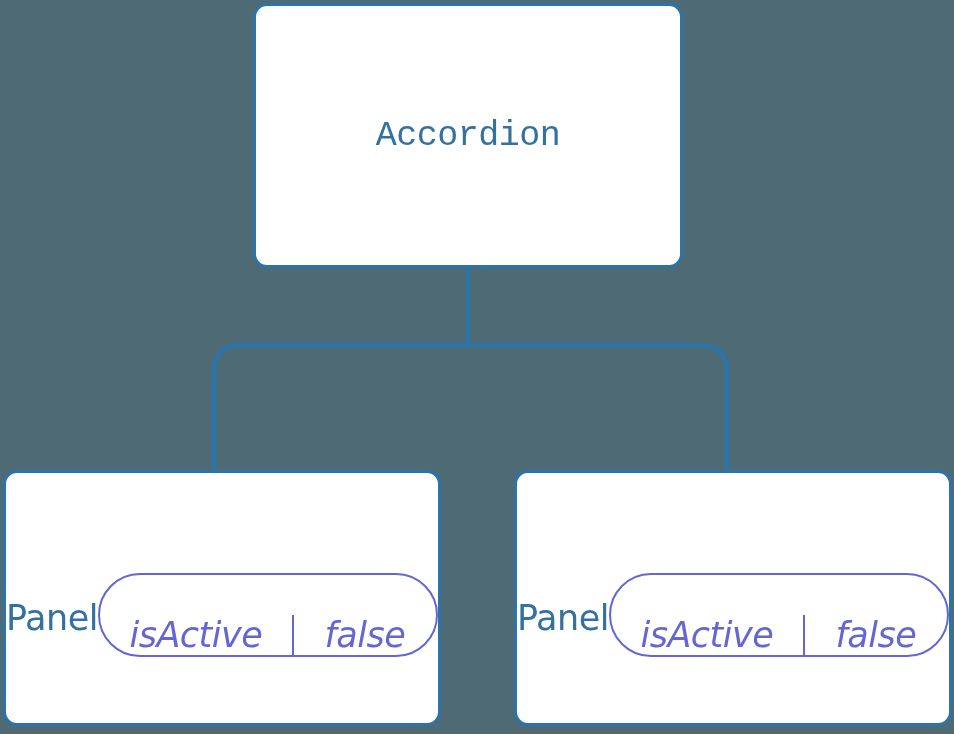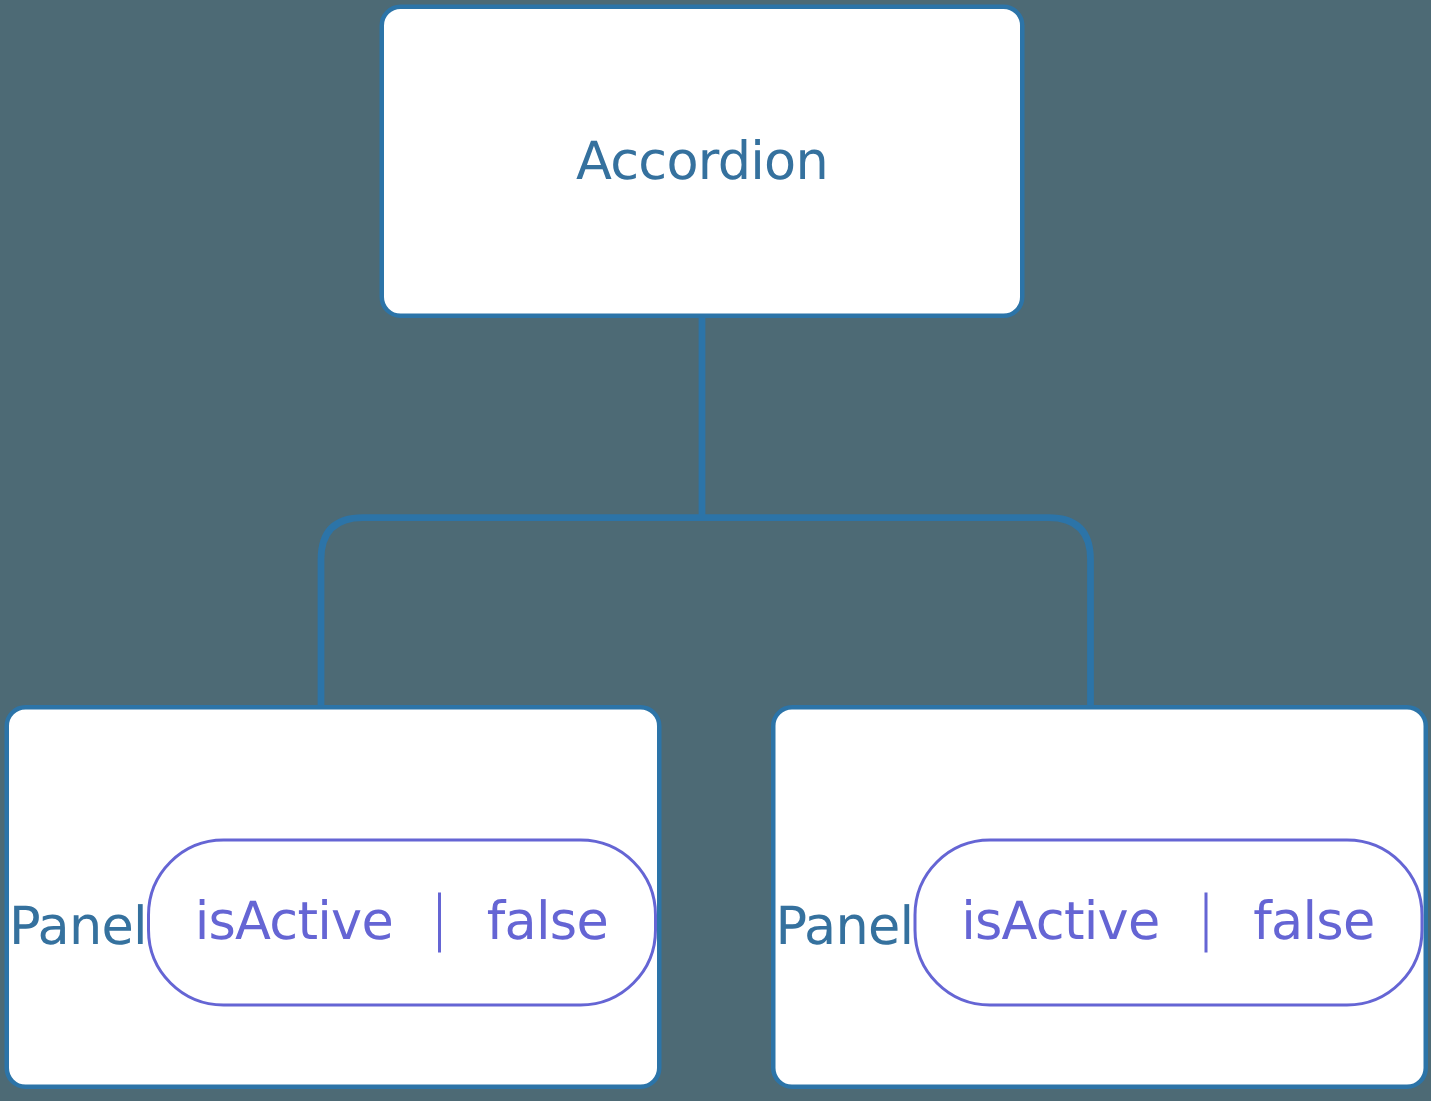--- a/index.html
+++ b/index.html
@@ -36,50 +36,52 @@
     fill: none;
   }
   .node {
     position: absolute;
     background: var(--node-fill);
     border: 3px solid var(--connector-blue);
     border-radius: 14px;
   }
   .root-node {
     left: 253px; top: 3px;
-    width: 430px; height: 209px;
+    width: 430px; height: 265px;
     display: flex;
     align-items: center;
     justify-content: center;
+    font-family: Liberation Mono, monospace;
   }
   .panel-node {
     top: 470px;
     width: 438px; height: 256px;
     display: flex;
     align-items: center;
   }
   .panel-left  { left: 3px; }
   .panel-right { left: 514px; }
   .node-label {
     font-size: 35px;
     line-height: 42px;
     letter-spacing: -0.5px;
     color: var(--node-label-blue);
   }
   .panel-node .node-label { margin-top: 40px; }
   .prop-pill {
     margin-top: 33px;
     width: 368px;
-    height: 112px;
+    height: 84px;
     border: 2.5px solid var(--prop-purple);
     border-radius: 51px;
     background: var(--node-fill);
     display: flex;
-    align-items: center;
+    align-items: flex-end;
     overflow: hidden;
+    font-style: italic;
   }
   .prop-name, .prop-value {
     display: flex;
     align-items: center;
     justify-content: center;
     font-size: 35px;
     letter-spacing: -0.5px;
     color: var(--prop-purple);
   }
   .prop-name {

